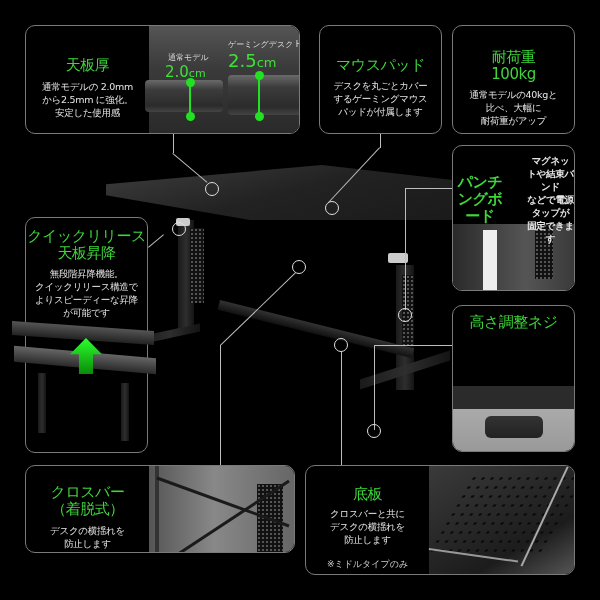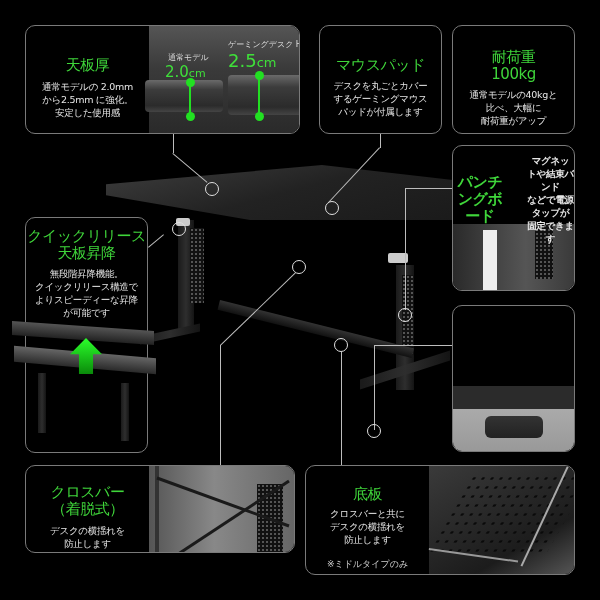--- a/index.html
+++ b/index.html
@@ -132,20 +132,21 @@
       <div>固定できます</div>
     </div>
   </div>
 </div>
 
 <div class="card" style="left:452px;top:305px;width:123px;height:147px;">
   <div style="position:absolute;left:0;right:0;top:80px;bottom:0;background:linear-gradient(180deg,#2b2b2b 0%,#2b2b2b 35%,#aaa 36%,#999 100%);">
     <div style="position:absolute;left:32px;top:30px;width:58px;height:22px;background:linear-gradient(180deg,#333,#222);border-radius:6px;"></div>
   </div>
   <div style="position:absolute;left:0;right:0;top:8px;display:flex;flex-direction:column;align-items:center;gap:4px;">
+    <div class="title">高さ調整ネジ</div>
   </div>
 </div>
 
 <div class="card" style="left:25px;top:217px;width:123px;height:236px;overflow:visible;background:transparent;">
   <div style="position:absolute;left:0;right:0;top:10px;display:flex;flex-direction:column;align-items:center;gap:5px;">
     <div class="title">
       <div>クイックリリース</div>
       <div>天板昇降</div>
     </div>
     <div class="desc">

